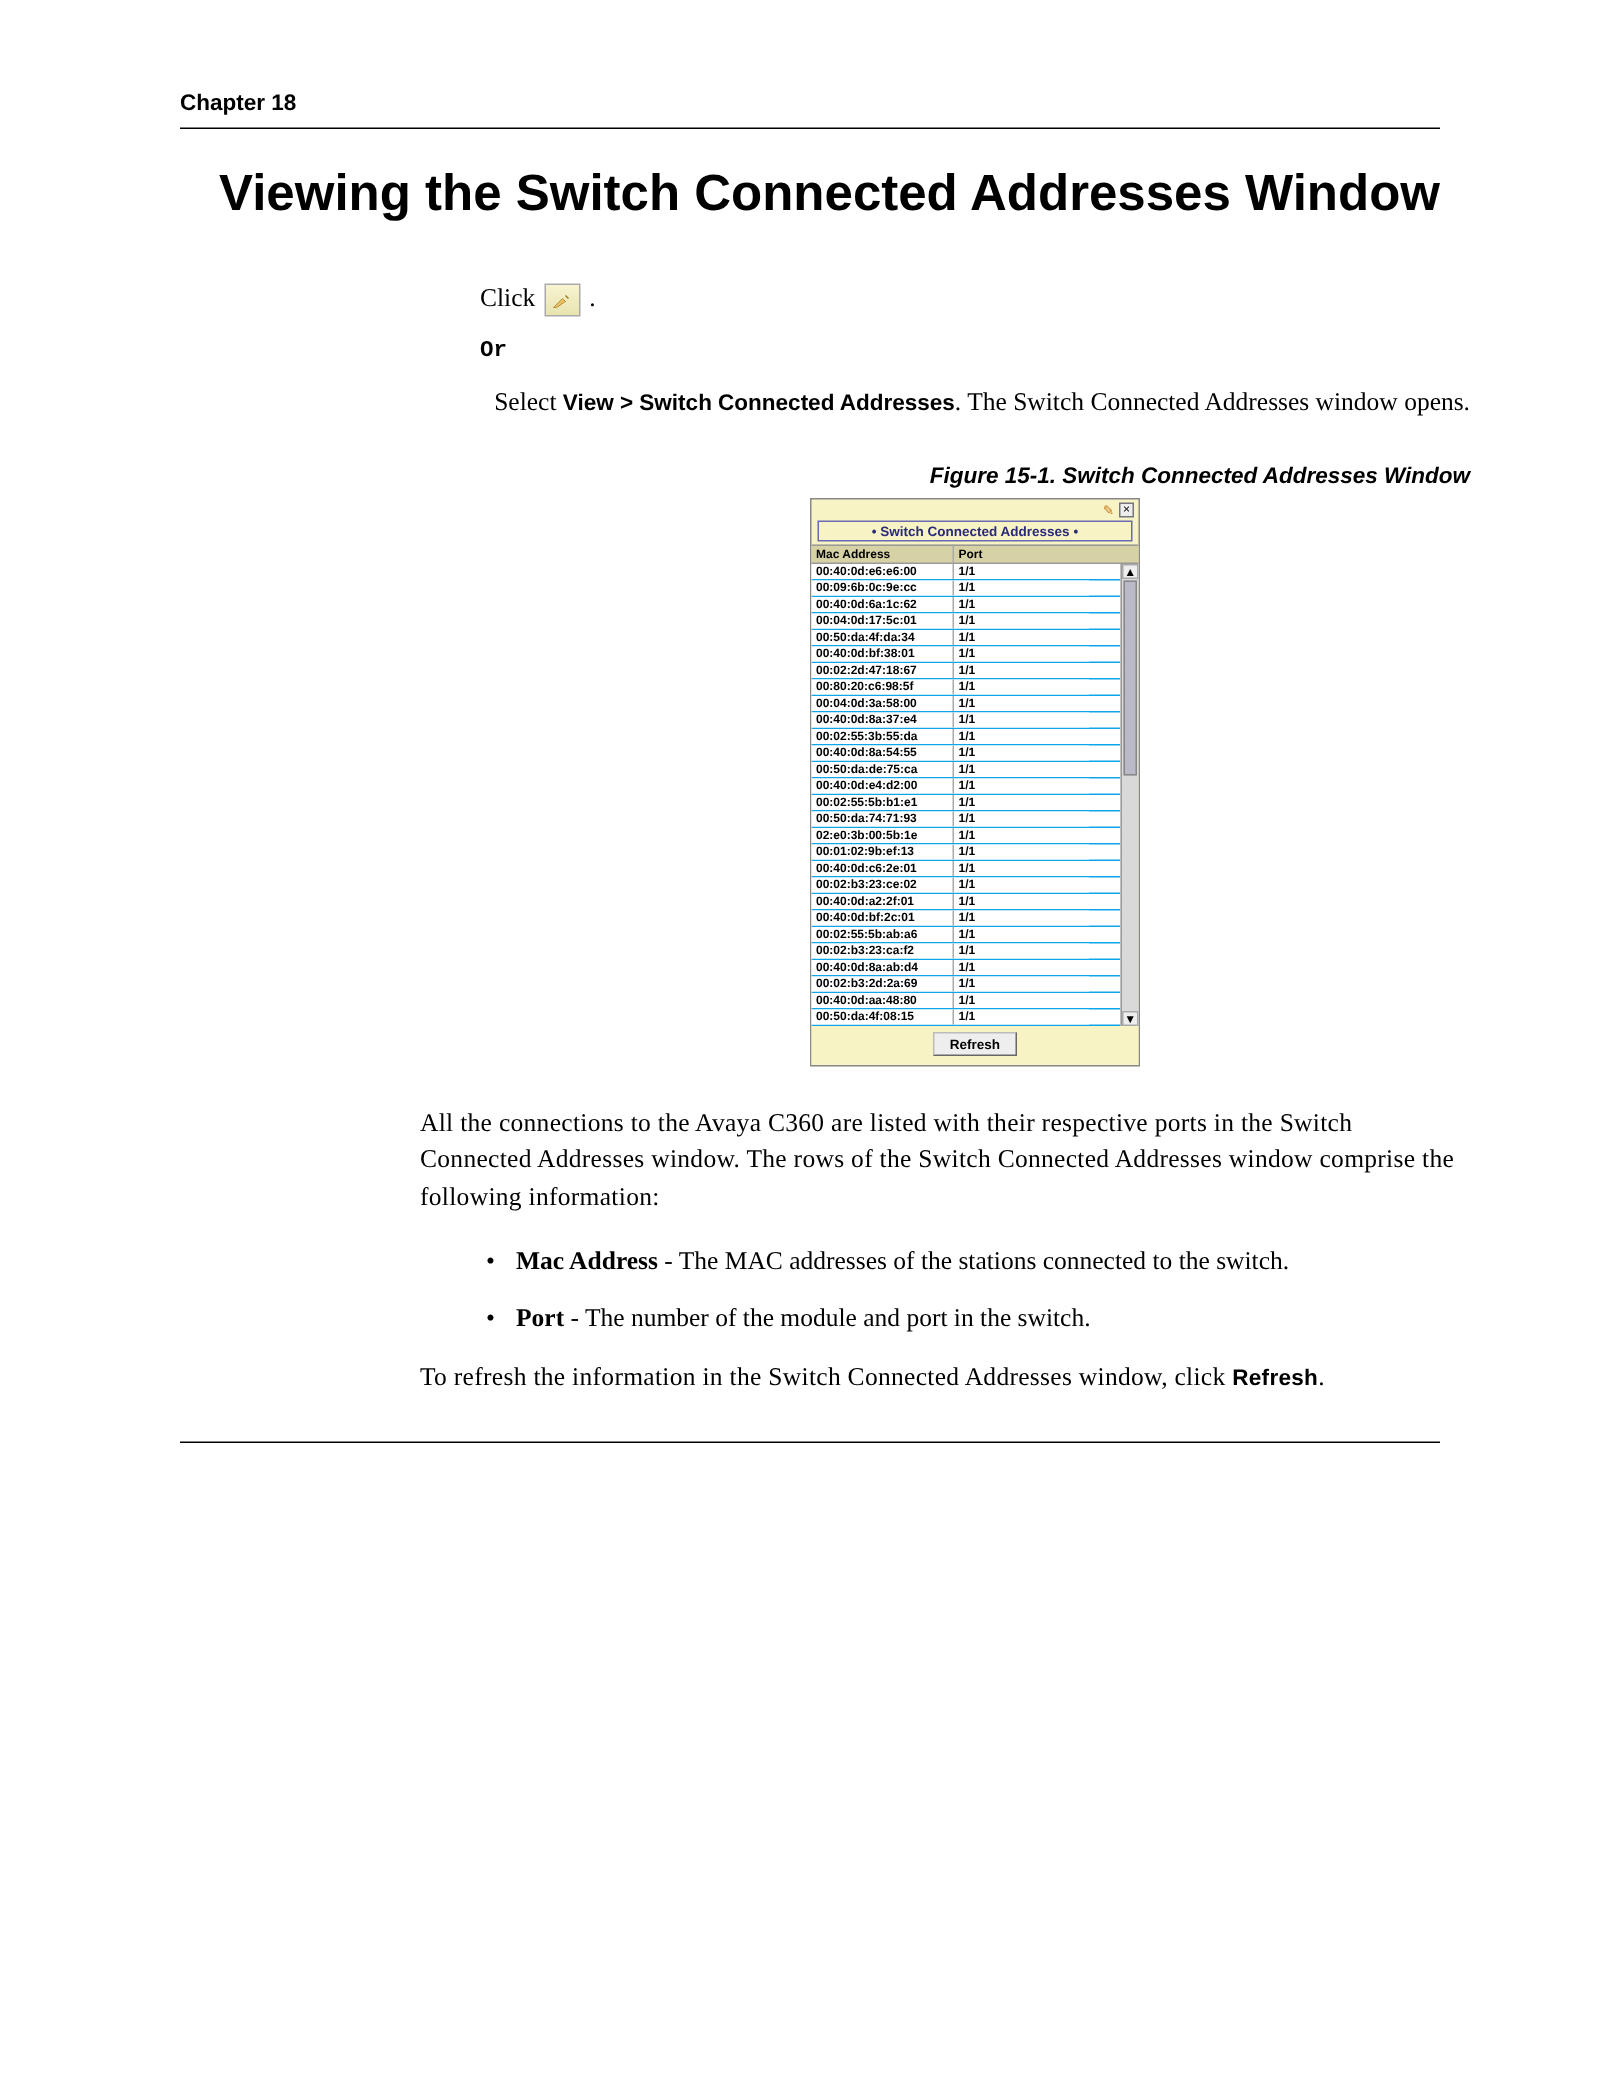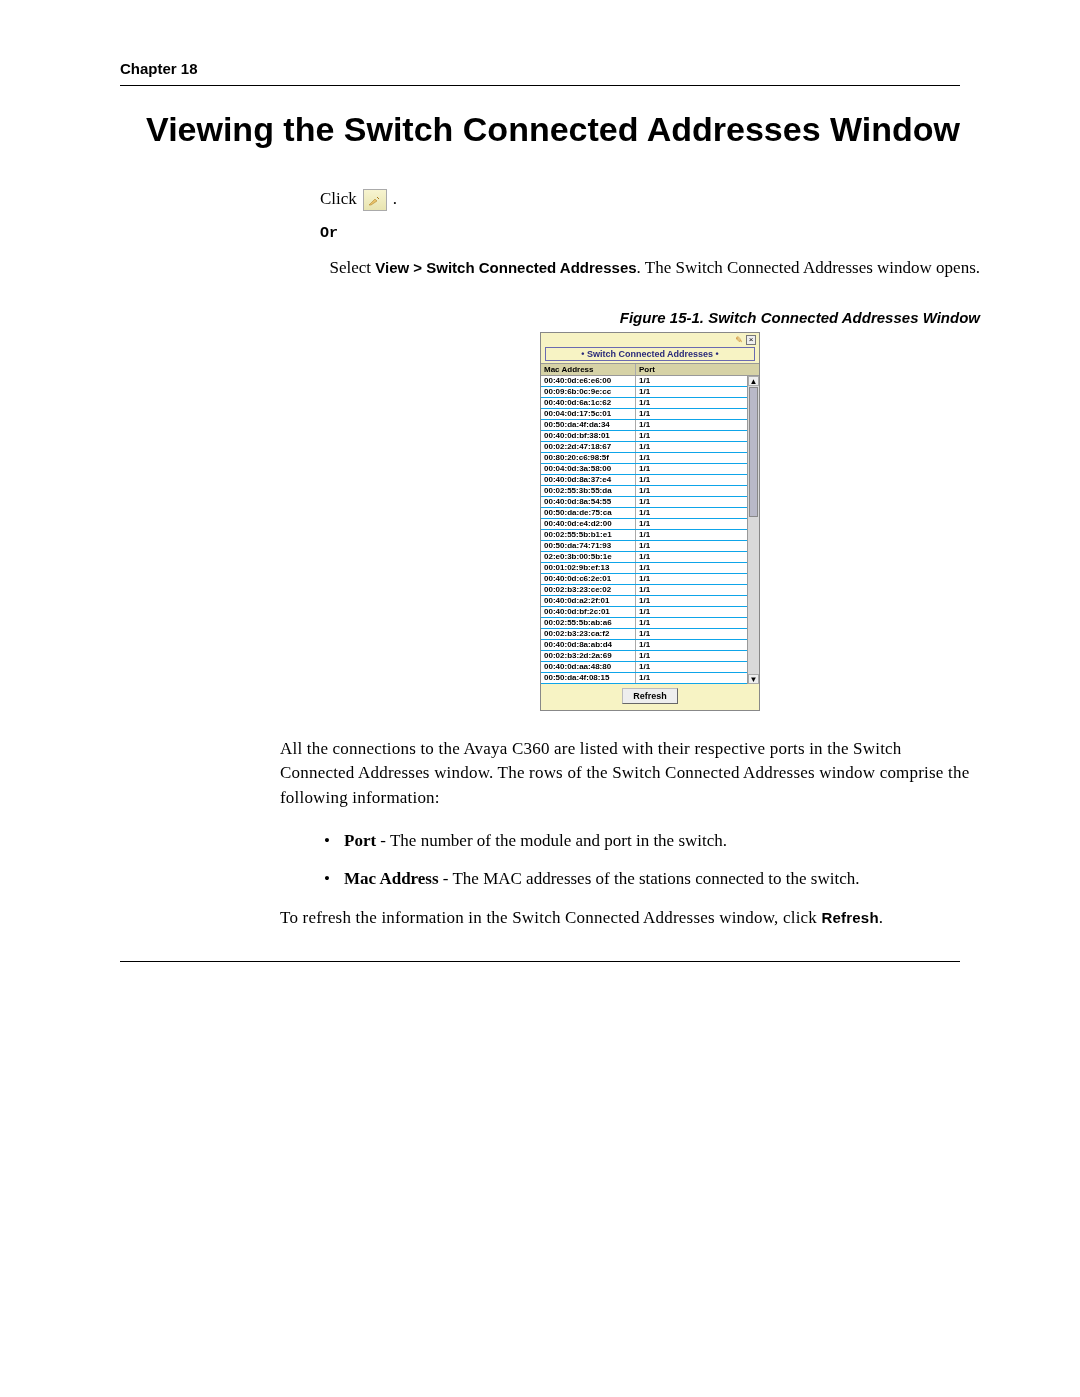--- a/index.html
+++ b/index.html
@@ -398,24 +398,24 @@
         <div class="refresh-wrap">
           <div class="refresh-btn">Refresh</div>
         </div>
       </div>
     </div>
 
     <p class="para">All the connections to the Avaya C360 are listed with their respective ports in the Switch Connected Addresses window. The rows of the Switch Connected Addresses window comprise the following information:</p>
 
     <ul class="bullets">
       <li>
-        <b>Port</b><span> - The number of the module and port in the switch.</span>
+        <b>Mac Address</b><span> - The MAC addresses of the stations connected to the switch.</span>
       </li>
       <li>
-        <b>Mac Address</b><span> - The MAC addresses of the stations connected to the switch.</span>
+        <b>Port</b><span> - The number of the module and port in the switch.</span>
       </li>
     </ul>
 
     <p class="para">
       <span>To refresh the information in the Switch Connected Addresses window, click </span><span class="sans-bold">Refresh</span><span>.</span>
     </p>
   </div>
 
   <hr class="bottom-rule">
 </div>

